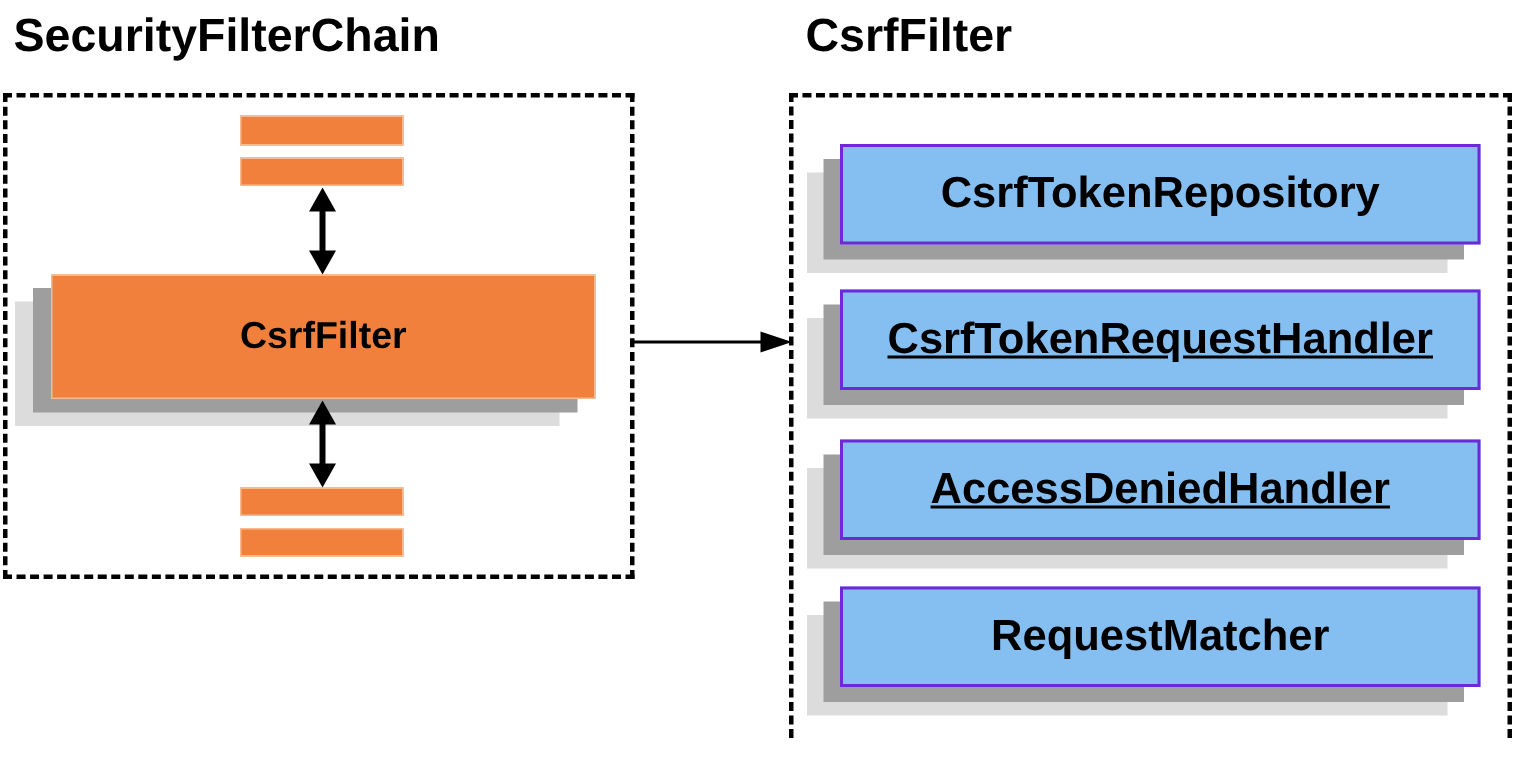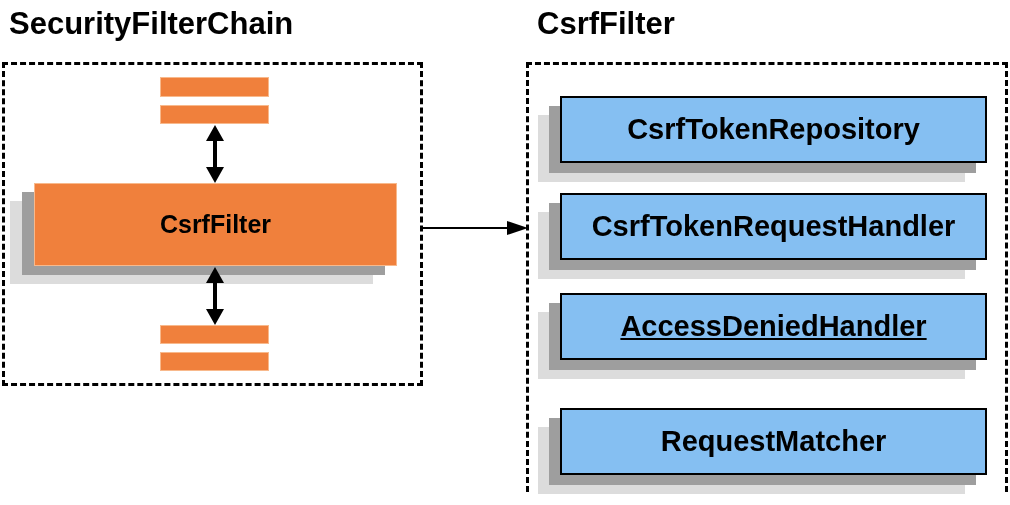--- a/index.html
+++ b/index.html
@@ -63,34 +63,34 @@
     color: #000000;
     z-index: 2;
   }
 
   .component-box {
     position: absolute;
     left: 560px;
     width: 427px;
     height: 67px;
     background: #85BFF2;
-    border: 2px solid #000000;
+    border: 2px solid #6d28d9;
     box-shadow: -11px 10px 0 #9E9E9E, -22px 19px 0 #DCDCDC;
     display: flex;
     align-items: center;
     justify-content: center;
     font-size: 29px;
     font-weight: bold;
     color: #000000;
     z-index: 2;
   }
   .comp-1 { top: 96px; }
-  .comp-2 { top: 193px; }
+  .comp-2 { top: 193px; text-decoration: underline; }
   .comp-3 { top: 293px; text-decoration: underline; }
-  .comp-4 { top: 408px; text-align: right; }
+  .comp-4 { top: 391px; text-align: right; }
 
   .v-arrow {
     position: absolute;
     left: 200px;
     width: 30px;
     height: 58px;
     z-index: 3;
   }
   .v-arrow-top    { top: 125px; }
   .v-arrow-bottom { top: 267px; }

